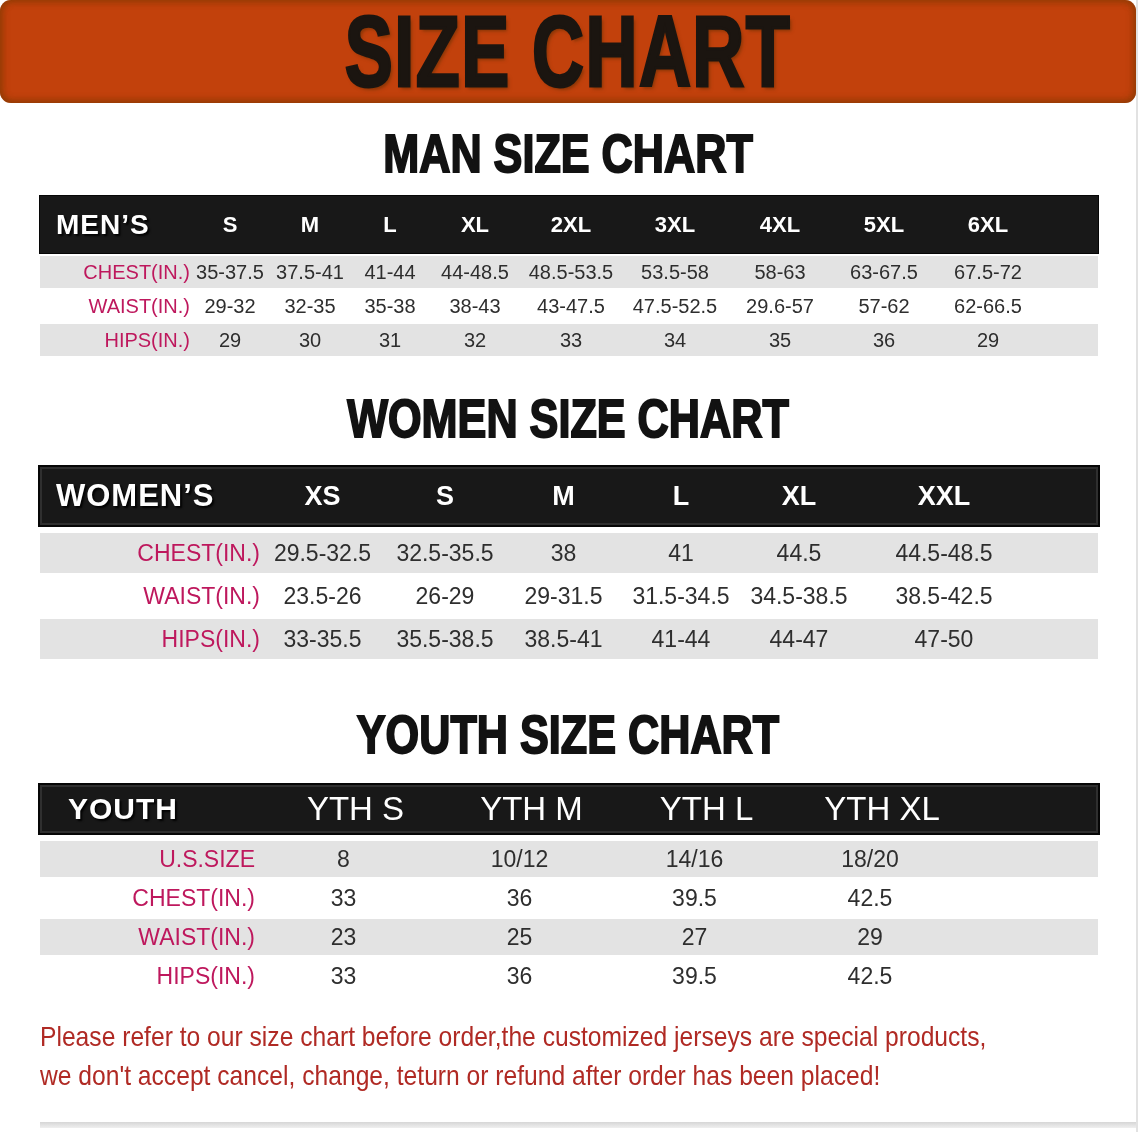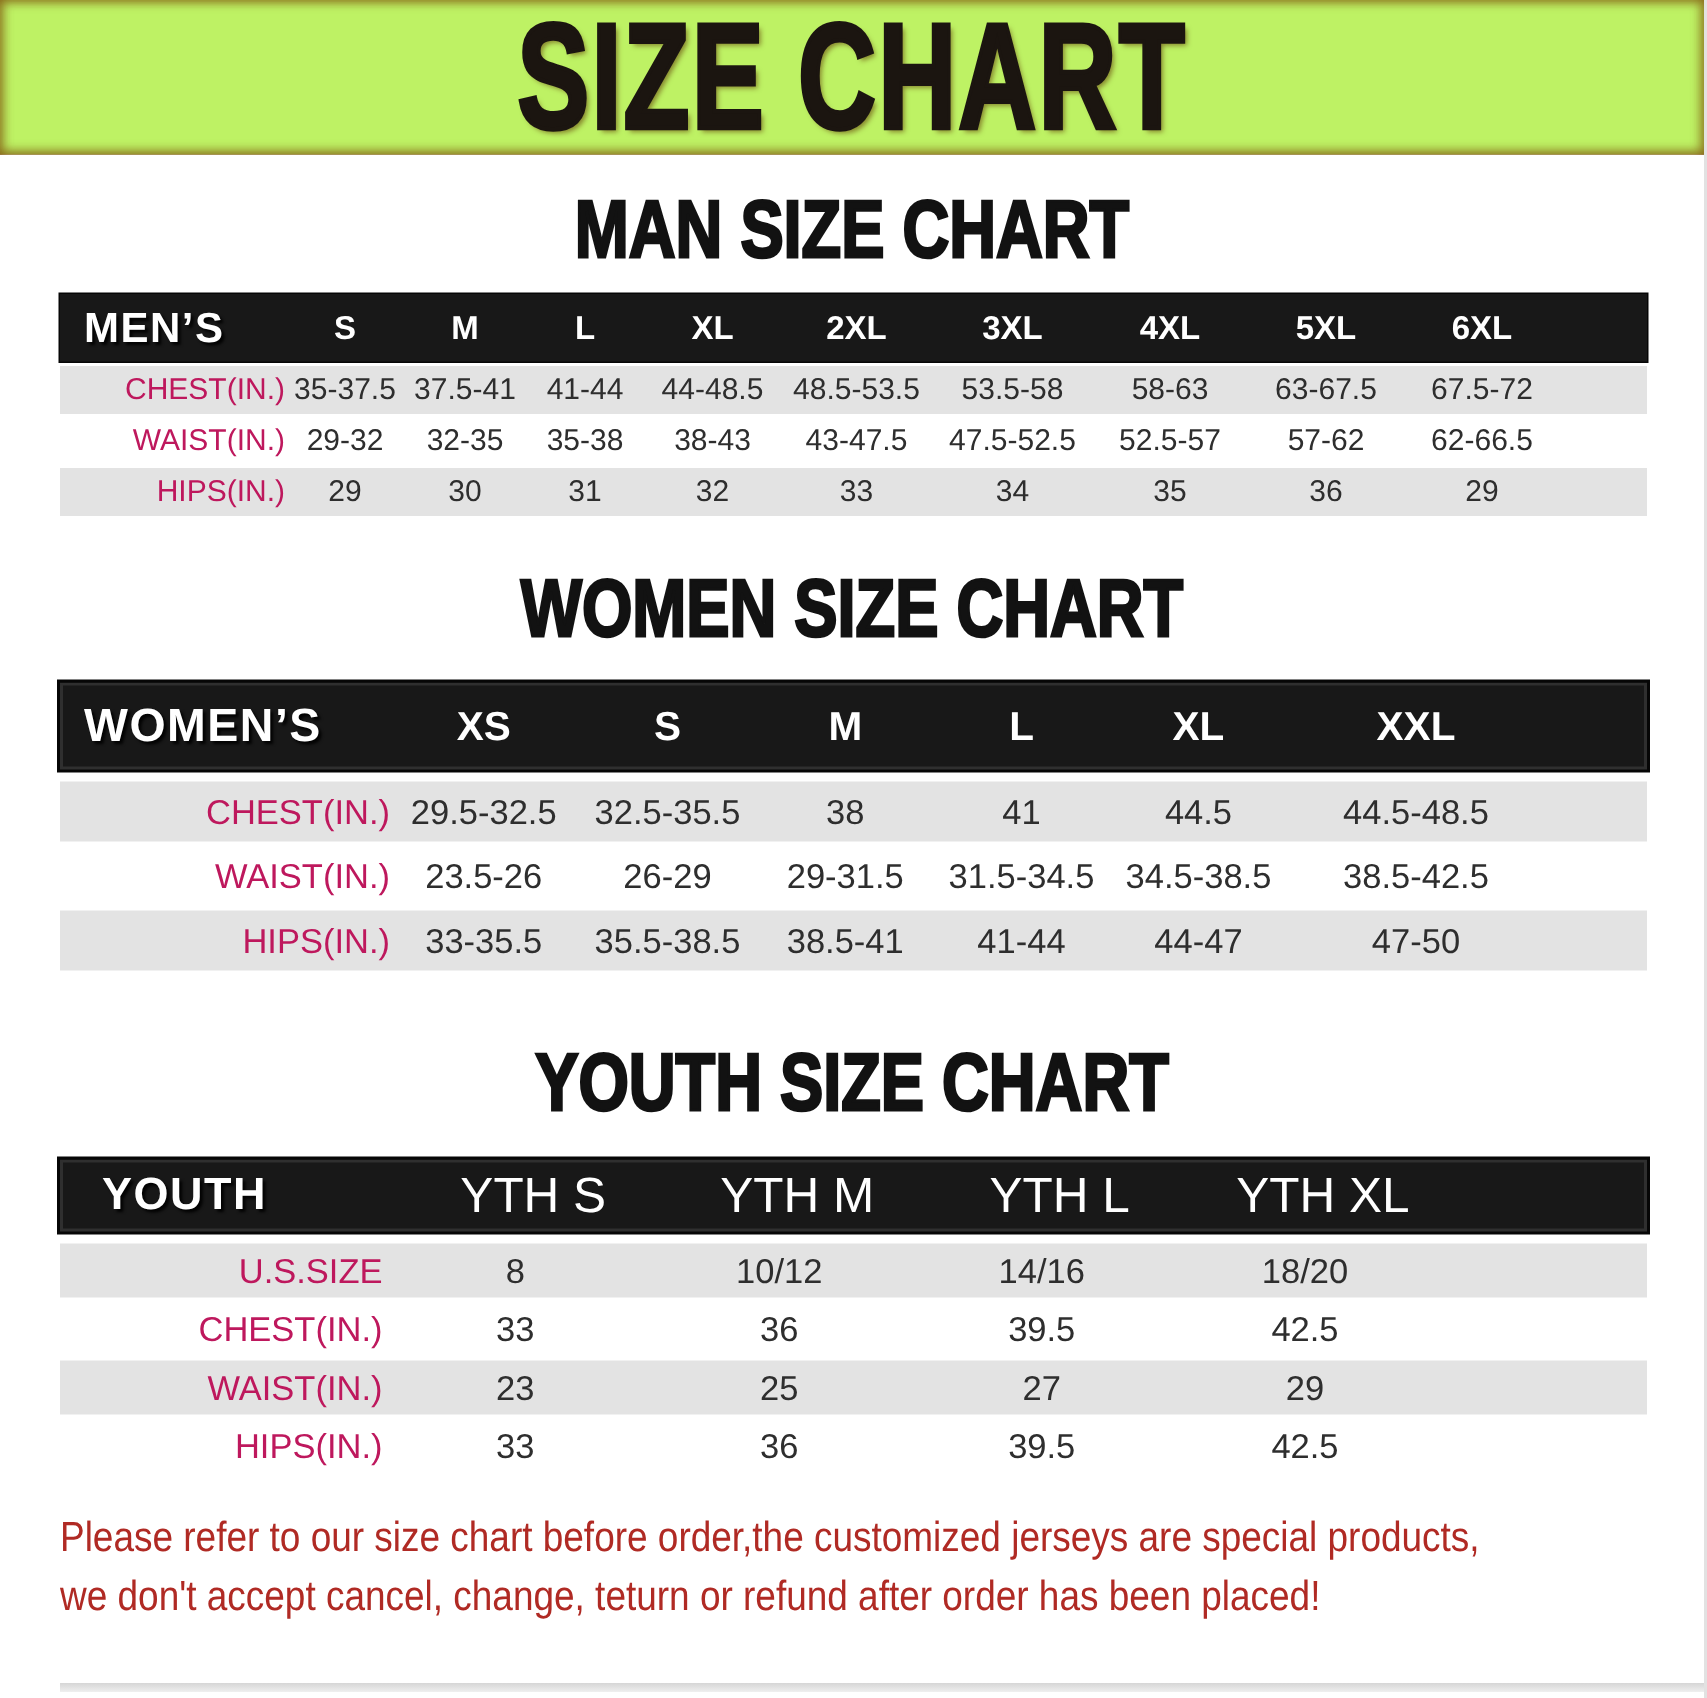--- a/index.html
+++ b/index.html
@@ -9,24 +9,25 @@
     background: #ffffff;
     font-family: "Liberation Sans", sans-serif;
     overflow: hidden;
     position: relative;
     border-right: 2px solid #e2e2e2;
   }
 
   
   .banner {
     height: 103px;
-    background: #bef264;
+    background: #c2410c;
     display: flex; align-items: center; justify-content: center;
     box-shadow: inset 0 3px 6px rgba(120,60,0,0.35), inset 0 -4px 6px rgba(120,60,0,0.35),
                 inset 4px 0 6px rgba(120,60,0,0.3), inset -4px 0 6px rgba(120,60,0,0.3);
+    border-radius: 11px;
   }
   .banner-title {
     margin: 0;
     font-size: 100px;
     line-height: 103px;
     font-weight: 700;
     color: #1b1510;
     -webkit-text-stroke: 3px #1b1510;
     letter-spacing: 2px;
     transform: scaleX(0.72);
@@ -59,21 +60,21 @@
   .trow { display: grid; align-items: center; }
   .men-grid   { grid-template-columns: 150px 80px 80px 80px 90px 102px 106px 104px 104px 104px 58px; }
   .women-grid { grid-template-columns: 220px 125px 120px 117px 118px 118px 172px 68px; }
   .youth-grid { grid-template-columns: 215px 177px 175px 175px 176px 140px; }
 
   .thead {
     background: #181818;
     color: #ffffff;
     box-shadow: 0 0 0 2px #060606, inset 0 0 0 2px rgba(255,255,255,0.10);
   }
-  .men-block .thead   { height: 45px; margin-bottom: 3px; box-shadow: 0 0 0 1px #060606; }
+  .men-block .thead   { height: 57px; margin-bottom: 3px; box-shadow: 0 0 0 1px #060606; }
   .women-block .thead { height: 58px; margin-bottom: 8px; }
   .youth-block .thead { height: 48px; margin-bottom: 8px; padding-left: 12px; }
 
   .group-label {
     padding-left: 16px;
     font-weight: 700;
     letter-spacing: 1px;
     text-shadow: 2px 2px 2px rgba(0,0,0,0.9);
     white-space: nowrap;
   }
@@ -159,21 +160,21 @@
       </div>
 
       <div class="trow men-grid data-row">
         <div class="row-label">WAIST(IN.)</div>
         <div class="cell">29-32</div>
         <div class="cell">32-35</div>
         <div class="cell">35-38</div>
         <div class="cell">38-43</div>
         <div class="cell">43-47.5</div>
         <div class="cell">47.5-52.5</div>
-        <div class="cell">52.5-57</div>
+        <div class="cell">29.6-57</div>
         <div class="cell">57-62</div>
         <div class="cell">62-66.5</div>
         <div class="spacer"></div>
       </div>
 
       <div class="trow men-grid data-row gray">
         <div class="row-label">HIPS(IN.)</div>
         <div class="cell">29</div>
         <div class="cell">30</div>
         <div class="cell">31</div>

